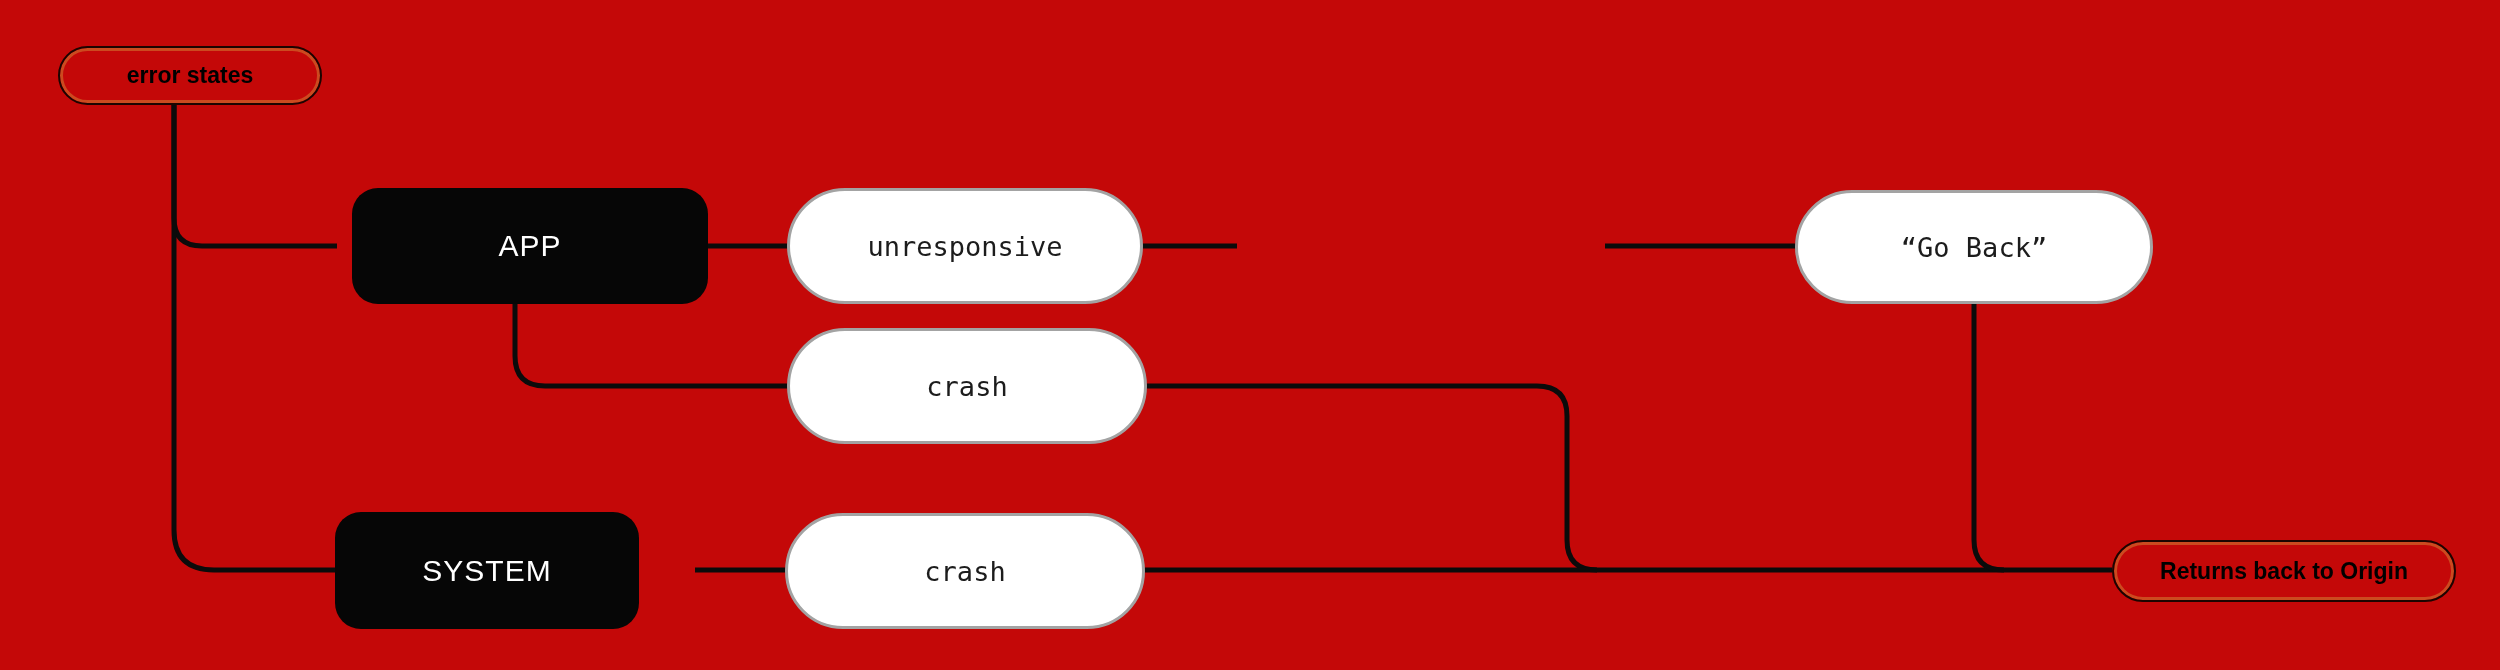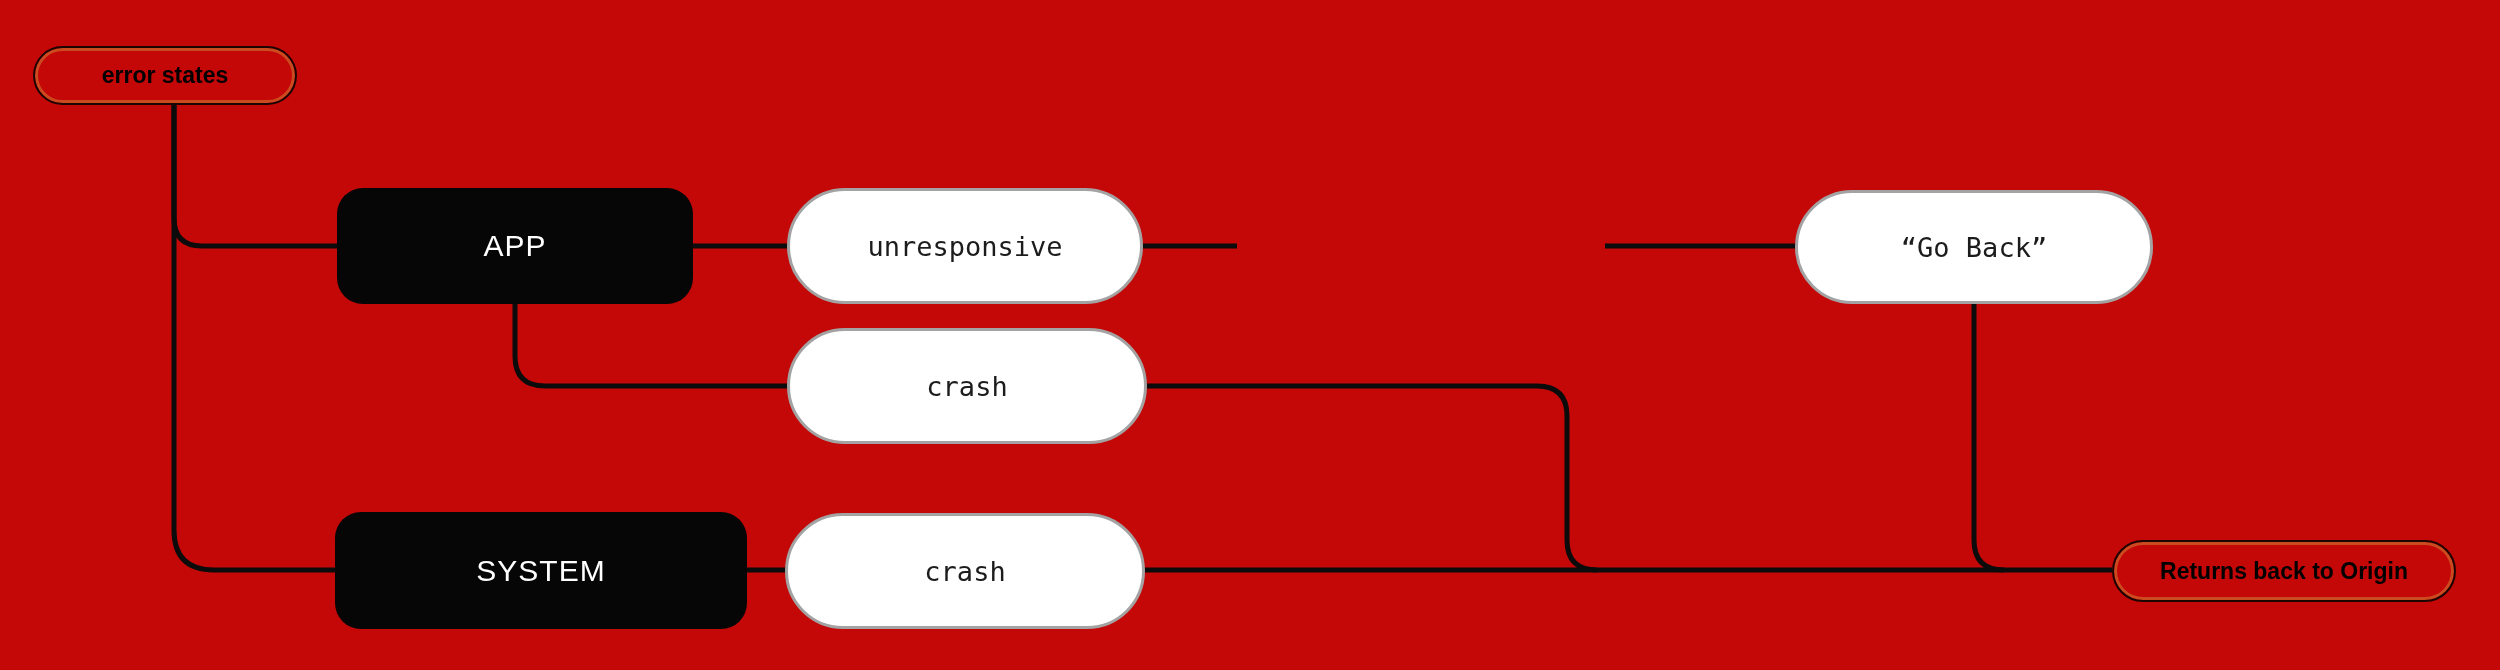--- a/index.html
+++ b/index.html
@@ -66,27 +66,27 @@
     background: transparent;
     color: #000000;
     border: 2px solid #1c0400;
     box-shadow: inset 0 0 0 3px #cc4a1f;
     border-radius: 32px;
     font-size: 23px;
     font-weight: bold;
     font-family: "Liberation Sans", sans-serif;
   }
   
-  #n-error-states   { left: 33px;   top: 46px;  width: 264px; height: 59px;  }
-  #n-app            { left: 337px;  top: 188px; width: 356px; height: 116px; }
+  #n-error-states   { left: 58px;   top: 46px;  width: 264px; height: 59px;  }
+  #n-app            { left: 352px;  top: 188px; width: 356px; height: 116px; }
   #n-unresponsive   { left: 787px;  top: 188px; width: 356px; height: 116px; }
   #n-display-message{ left: 1237px; top: 188px; width: 368px; height: 116px; }
   #n-go-back        { left: 1795px; top: 190px; width: 358px; height: 114px; }
   #n-crash-app      { left: 787px;  top: 328px; width: 360px; height: 116px; }
-  #n-system         { left: 335px;  top: 512px; width: 412px; height: 117px; }
+  #n-system         { left: 335px;  top: 512px; width: 304px; height: 117px; }
   #n-crash-system   { left: 785px;  top: 513px; width: 360px; height: 116px; }
   #n-returns-origin { left: 2112px; top: 540px; width: 344px; height: 62px;  }
 </style>
 </head>
 <body style="background: rgb(196, 8, 8);">
 
 <div id="diagram">
 
   <svg id="edges" viewBox="0 0 2500 670" xmlns="http://www.w3.org/2000/svg">
     <path d="M 174 105 L 174 218 Q 174 246 202 246 L 337 246" stroke="#0b0b0b"></path>

